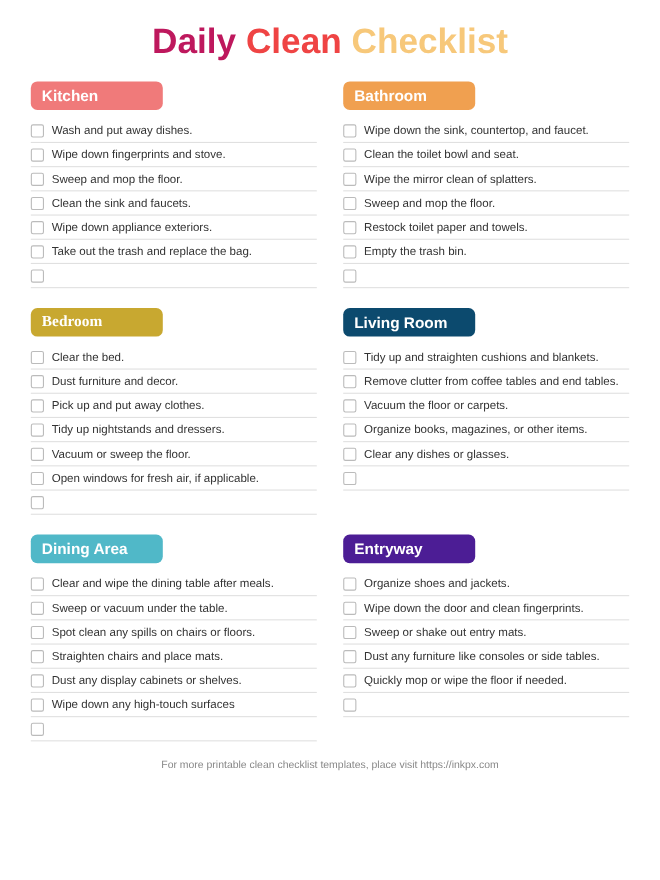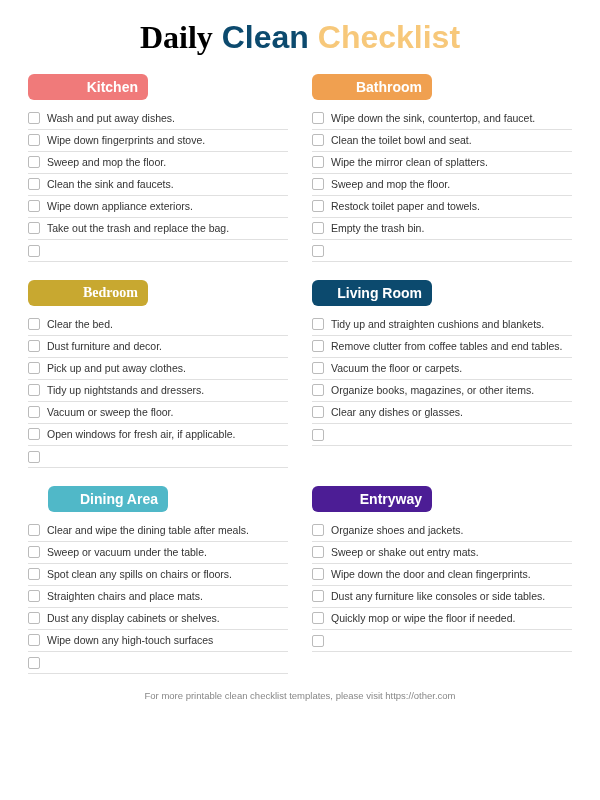--- a/index.html
+++ b/index.html
@@ -10,53 +10,54 @@
       min-height: 800px;
       padding: 18px 28px 16px 28px;
     }
     .page-title {
       text-align: center;
       font-size: 32px;
       font-weight: bold;
       margin-bottom: 18px;
       line-height: 1.2;
     }
-    .title-daily { color: #000000; font-family: Liberation Serif, serif; }
-    .title-clean { color: #0c4a6e; }
+    .title-daily { color: #be185d; }
+    .title-clean { color: #ef4444; }
     .title-checklist { color: #f7c87a; }
 
     .sections-grid {
       display: grid;
       grid-template-columns: 1fr 1fr;
       gap: 18px 24px;
     }
 
     .section { }
 
     .section-header {
       border-radius: 6px;
-      text-align: right;
+      text-align: left;
       color: #fff;
       font-weight: bold;
       font-size: 14px;
       padding: 5px 10px;
       margin-bottom: 8px;
       display: inline-block;
       min-width: 120px;
     }
 
     .section-header.kitchen { background: #f07a7a; }
     .section-header.bathroom { background: #f0a050; }
     .section-header.bedroom { background: #c8a830; font-family: Liberation Serif, serif; }
     .section-header.living-room { background: #0c4a6e; }
-    .section-header.dining { background: #50b8c8; margin-left: 20px; }
+    .section-header.dining { background: #50b8c8; }
     .section-header.entryway { background: #4c1d95; }
 
     .checklist-item {
       display: flex;
+      align-items: center;
       border-bottom: 1px solid #e0e0e0;
       padding: 4px 0 3px 0;
       min-height: 22px;
     }
     .checklist-item:last-child {
       border-bottom: 1px solid #e0e0e0;
     }
     .checkbox {
       width: 12px;
       height: 12px;
@@ -198,28 +199,28 @@
         <div class="checkbox"></div>
         <span class="item-text">Wipe down any high-touch surfaces</span>
       </div><div class="empty-row">
         <div class="checkbox"></div>
       </div></div>
     <div class="section"><div class="section-header entryway">Entryway</div><div class="checklist-item">
         <div class="checkbox"></div>
         <span class="item-text">Organize shoes and jackets.</span>
       </div><div class="checklist-item">
         <div class="checkbox"></div>
+        <span class="item-text">Wipe down the door and clean fingerprints.</span>
+      </div><div class="checklist-item">
+        <div class="checkbox"></div>
         <span class="item-text">Sweep or shake out entry mats.</span>
       </div><div class="checklist-item">
         <div class="checkbox"></div>
-        <span class="item-text">Wipe down the door and clean fingerprints.</span>
-      </div><div class="checklist-item">
-        <div class="checkbox"></div>
         <span class="item-text">Dust any furniture like consoles or side tables.</span>
       </div><div class="checklist-item">
         <div class="checkbox"></div>
         <span class="item-text">Quickly mop or wipe the floor if needed.</span>
       </div><div class="empty-row">
         <div class="checkbox"></div>
       </div></div>
   </div>
 
-<div class="footer">For more printable clean checklist templates, please visit https://other.com</div>
+<div class="footer">For more printable clean checklist templates, place visit https://inkpx.com</div>
 
 </body></html>

